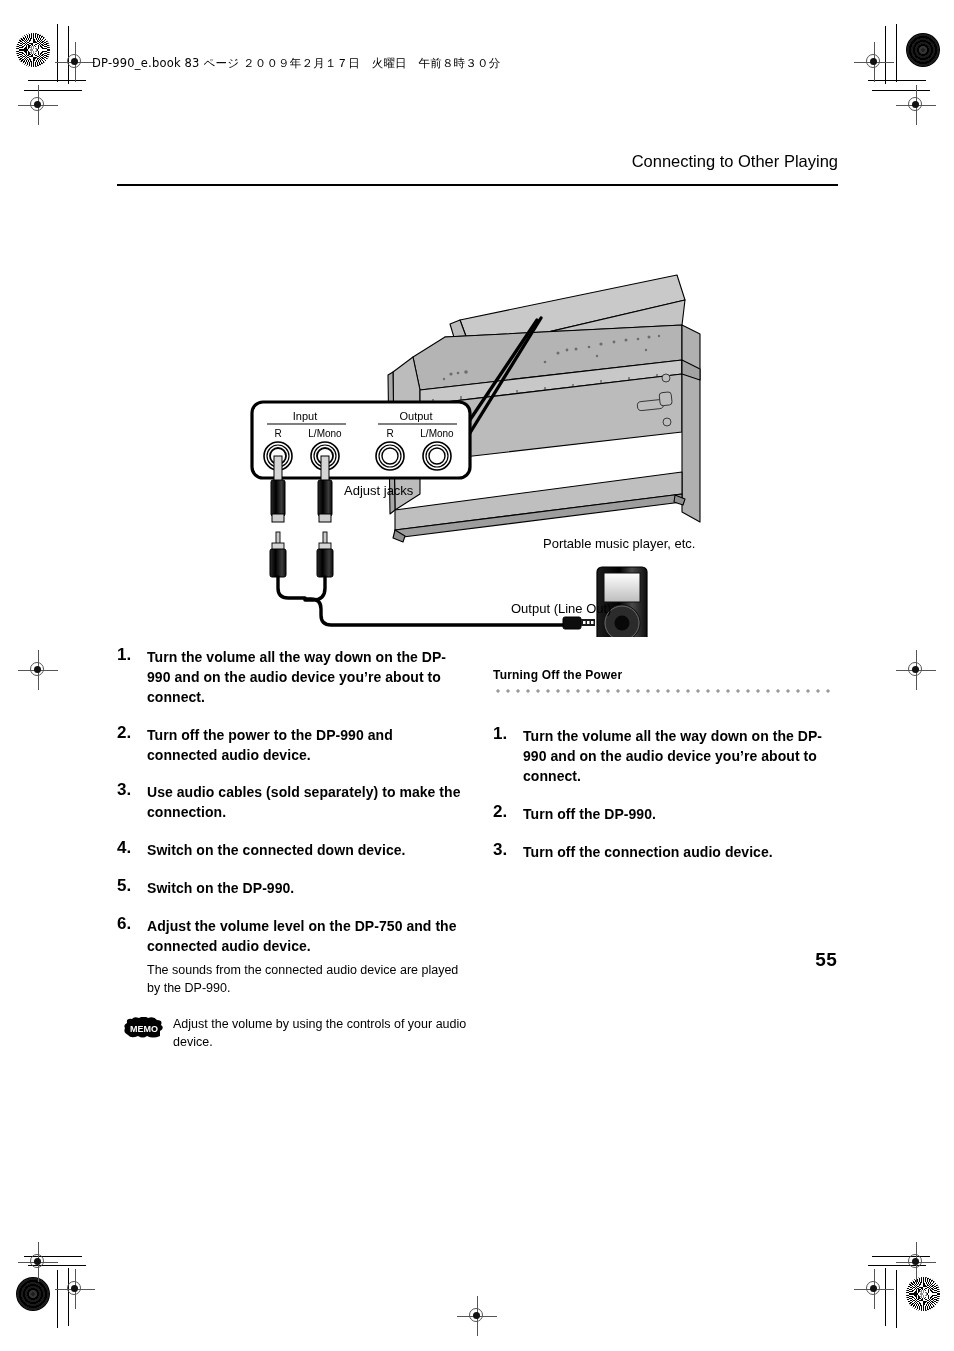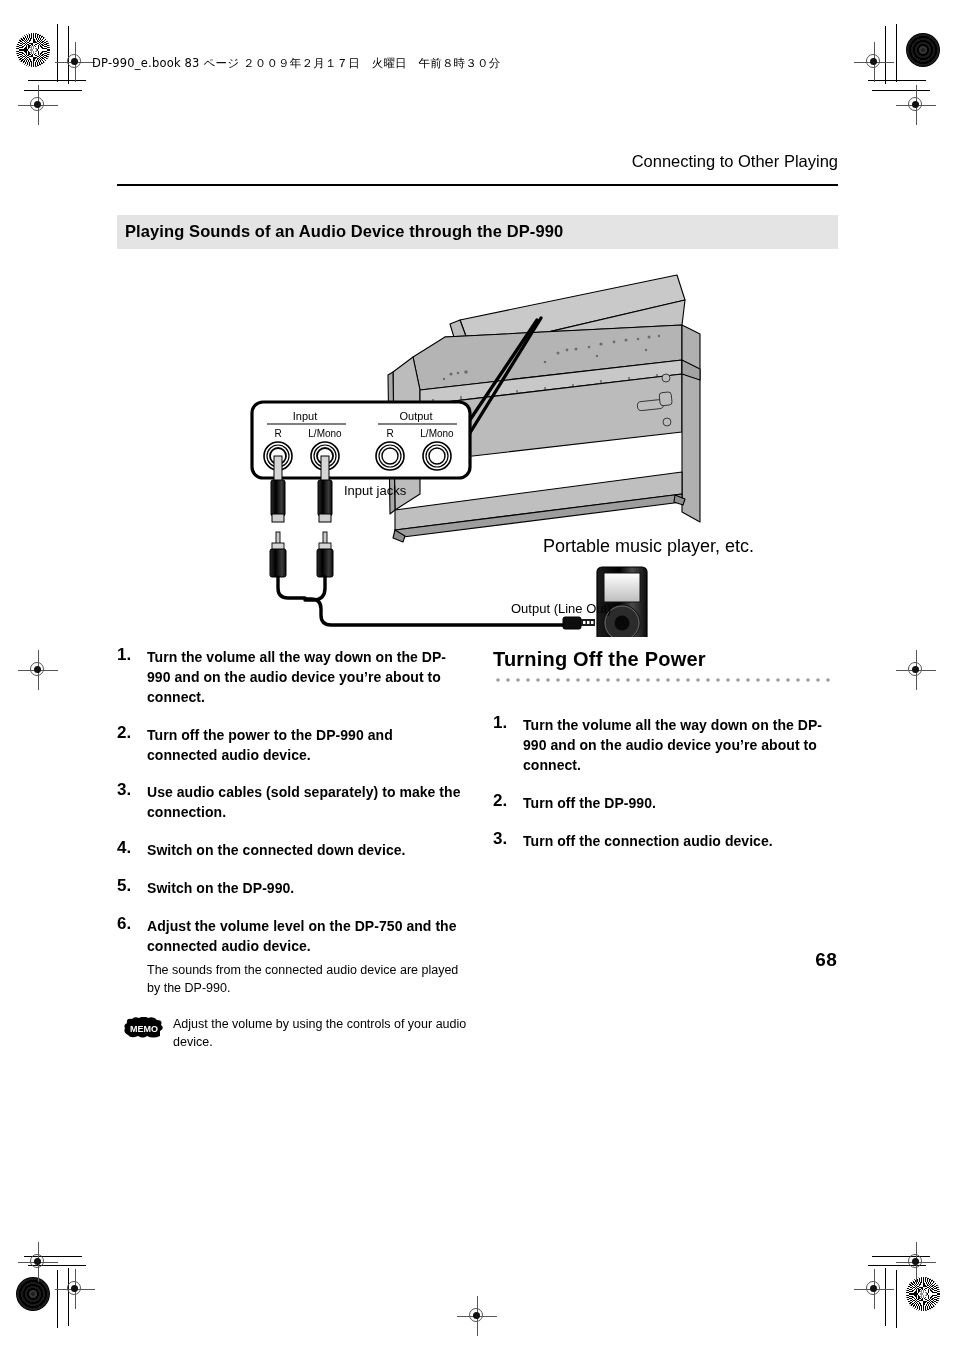--- a/index.html
+++ b/index.html
@@ -112,33 +112,33 @@
   }
   .figure svg { display: block; }
 
   .fig-label {
     position: absolute;
     font-size: 13px;
     color: #000;
     white-space: nowrap;
   }
   .lbl-inputjacks { left: 344px; top: 483px; }
-  .lbl-player     { left: 543px; top: 536px; font-size: 18px; }
+  .lbl-player     { left: 543px; top: 536px; font-size: 13px; }
   .lbl-lineout    { left: 511px; top: 601px; }
 
   
   .col { position: absolute; width: 350px; }
   .col-left  { left: 117px; top: 648px; }
   .col-right { left: 493px; top: 648px; }
 
   .sub-head {
-    font-size: 20px;
+    font-size: 12px;
     font-weight: bold;
     letter-spacing: .2px;
-    margin: 0 0 0 0;
+    margin: 20px 0 0 0;
   }
   .dot-rule {
     margin-top: 7px;
     height: 4px;
     background-image: radial-gradient(circle, #9a9a9a 1.5px, rgba(0,0,0,0) 1.7px);
     background-size: 10px 4px;
     background-repeat: repeat-x;
     width: 341px;
   }
 
@@ -287,23 +287,20 @@
         <div class="ring"></div>
         <div class="dot"></div>
     </div>
   </div>
 
   <div class="filehdr">DP-990_e.book  83 ページ  ２００９年２月１７日　火曜日　午前８時３０分</div>
 
   <div class="running-head">Connecting to Other Playing</div>
   <div class="head-rule"></div>
 
-  <div class="section-band">
-    <div class="title">Playing Sounds of an Audio Device through the DP-990</div>
-  </div>
 
   <div class="figure">
     <svg width="470" height="375" viewBox="0 0 470 375">
       <defs>
         <linearGradient id="screenGrad" x1="0" y1="0" x2="0" y2="1">
           <stop offset="0%" stop-color="#ffffff"></stop>
           <stop offset="100%" stop-color="#bdbdbd"></stop>
         </linearGradient>
         <linearGradient id="podGrad" x1="0" y1="0" x2="1" y2="0">
           <stop offset="0%" stop-color="#1d1d1d"></stop>
@@ -467,21 +464,21 @@
       <g>
         <rect x="352" y="305" width="50" height="82" rx="5" fill="url(#podGrad)" stroke="#000" stroke-width="1.2"></rect>
         <rect x="359" y="311" width="36" height="29" fill="url(#screenGrad)" stroke="#111" stroke-width="1"></rect>
         <circle cx="377" cy="361" r="18" fill="#2b2b2b" stroke="#111" stroke-width="1"></circle>
         <circle cx="377" cy="361" r="17" fill="none" stroke="#6a6a6a" stroke-width="1"></circle>
         <circle cx="377" cy="361" r="7.5" fill="#080808"></circle>
       </g>
     </svg>
   </div>
 
-  <div class="fig-label lbl-inputjacks">Input jacks</div>
+  <div class="fig-label lbl-inputjacks">Adjust jacks</div>
   <div class="fig-label lbl-player">Portable music player, etc.</div>
   <div class="fig-label lbl-lineout">Output (Line Out)</div>
 
   <div class="col col-left">
     <ol class="steps">
       <li>
         <span class="num">1.</span>
         <div class="step-title">Turn the volume all the way down on the DP-990 and on the audio device you’re about to connect.</div>
       </li>
       <li>
@@ -533,14 +530,14 @@
         <span class="num">2.</span>
         <div class="step-title">Turn off the DP-990.</div>
       </li>
       <li>
         <span class="num">3.</span>
         <div class="step-title">Turn off the connection audio device.</div>
       </li>
     </ol>
   </div>
 
-  <div class="pagenum">68</div>
+  <div class="pagenum">55</div>
 </div>
 
 </body></html>

